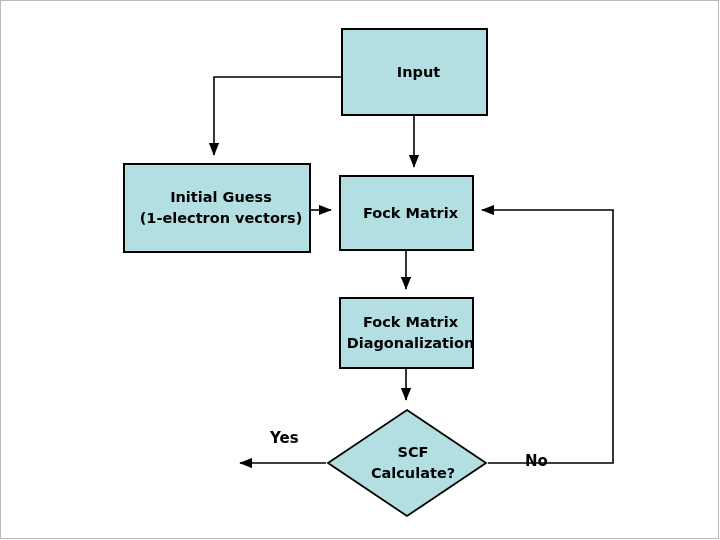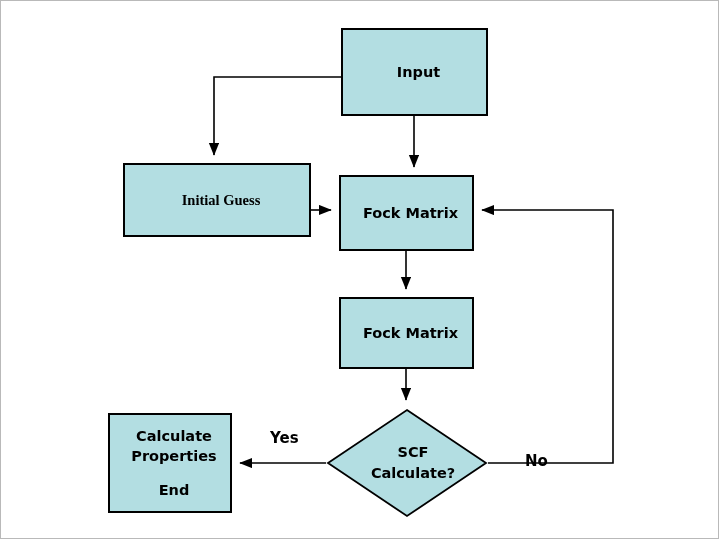--- a/index.html
+++ b/index.html
@@ -44,21 +44,21 @@
     font-size: 14.5px;
     line-height: 1.42;
     text-align: center;
     white-space: nowrap;
     padding-left: 8px;
   }
   .node .line { display: block; }
   .node .spacer { display: block; height: 13px; }
 
   #node-input      { left: 341px; top: 28px;  width: 147px; height: 88px; }
-  #node-guess      { left: 123px; top: 163px; width: 188px; height: 74px; font-family: Liberation Serif, serif; }
+  #node-guess      { left: 123px; top: 163px; width: 188px; height: 90px; }
   #node-fock-form  { left: 339px; top: 175px; width: 135px; height: 76px; }
   #node-fock-diag  { left: 339px; top: 297px; width: 135px; height: 72px; }
   #node-calc       { left: 108px; top: 413px; width: 124px; height: 100px; }
 
   #node-decision {
     position: absolute;
     left: 326px; top: 408px;
     width: 162px; height: 110px;
   }
   #node-decision .diamond-text {
@@ -131,36 +131,32 @@
       <path d="M488,463 L613,463 L613,210 L482,210" stroke="#000000" stroke-width="1.6" fill="none" marker-end="url(#arrow)"></path>
     </g>
   </svg>
 
   <div class="node" id="node-input">
     <span class="line">Input</span>
   </div>
 
   <div class="node" id="node-guess">
     <span class="line">Initial Guess</span>
+    <span class="line">(1-electron vectors)</span>
   </div>
 
   <div class="node" id="node-fock-form">
     <span class="line">Fock Matrix</span>
   </div>
 
   <div class="node" id="node-fock-diag">
     <span class="line">Fock Matrix</span>
+    <span class="line">Diagonalization</span>
   </div>
 
-  <div class="node" id="node-calc">
-    <span class="line">Calculate</span>
-    <span class="line">Properties</span>
-    <span class="spacer"></span>
-    <span class="line">End</span>
-  </div>
 
   <div id="node-decision">
     <svg width="162" height="110" viewBox="0 0 162 110" xmlns="http://www.w3.org/2000/svg">
       <polygon points="81,2 160,55 81,108 2,55" fill="#b3dee2" stroke="#000000" stroke-width="1.8"></polygon>
     </svg>
     <div class="diamond-text">
       <span class="line">SCF</span>
       <span class="line">Calculate?</span>
     </div>
   </div>

